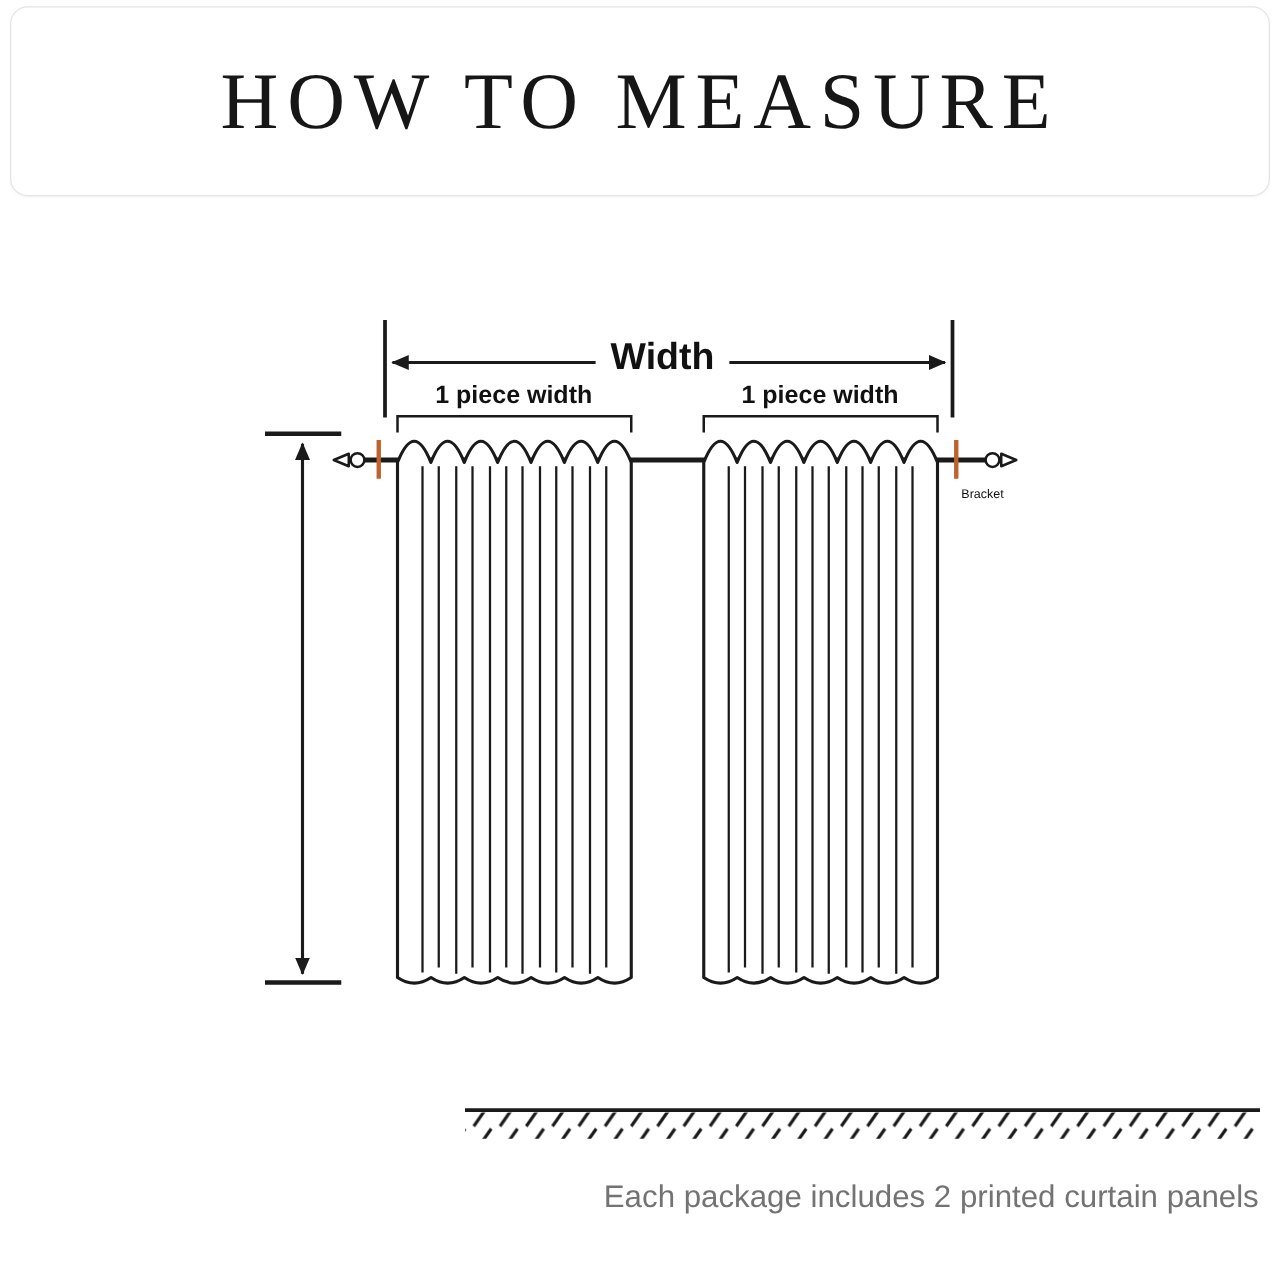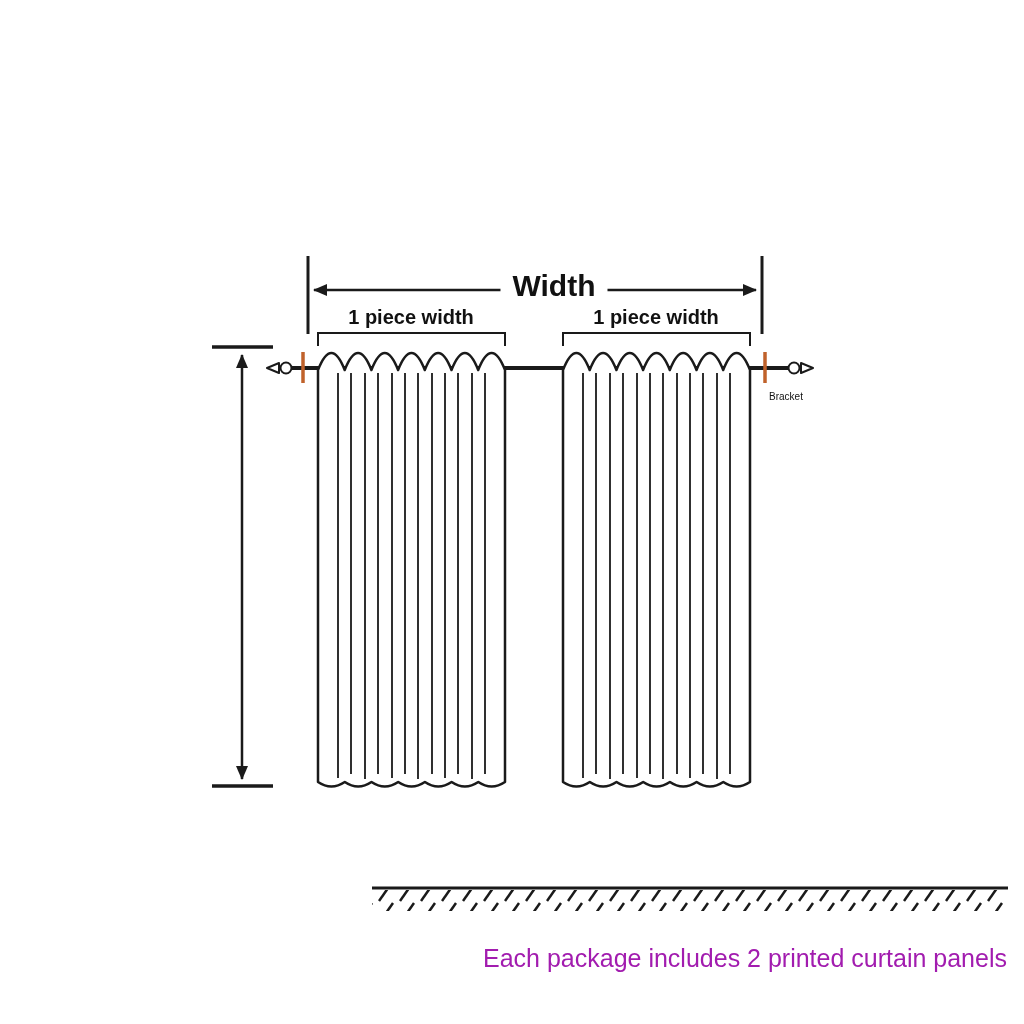--- a/index.html
+++ b/index.html
@@ -18,27 +18,30 @@
     font-size:64px;letter-spacing:0.11em;color:#161616;font-weight:400;
     white-space:nowrap;
   }
   .diagram{position:absolute;left:0;top:160px;width:1024px;height:864px;}
   .diagram svg{position:absolute;left:0;top:0;}
   .lbl{position:absolute;transform:translate(-50%,-50%);color:#111;white-space:nowrap;}
   .lbl-width{font-size:30px;font-weight:bold;background:#fff;padding:0 12px;}
   .lbl-height{font-size:30px;font-weight:bold;background:#fff;padding:4px 8px;}
   .lbl-piece{font-size:20px;font-weight:bold;}
   .lbl-bracket{font-size:10px;font-weight:400;}
-  .lbl-footer{font-size:25px;font-weight:400;color:#a21caf;}
+  .lbl-footer{font-size:25px;font-weight:400;color:#737373;}
 </style>
 </head>
 <body>
 
 <div class="page">
 
+  <div class="title-card">
+    <div class="page-title">HOW TO MEASURE</div>
+  </div>
 
   <div class="diagram">
 
     <svg width="1024" height="864" viewBox="0 160 1024 864">
       <defs>
         <marker id="arrow" markerWidth="15" markerHeight="12" refX="13" refY="6" orient="auto-start-reverse" markerUnits="userSpaceOnUse">
           <path d="M0,0 L14,6 L0,12 z" fill="#1a1a1a"></path>
         </marker>
         <pattern id="hatch" width="21" height="22" patternUnits="userSpaceOnUse">
           <line x1="1" y1="21" x2="15" y2="1" stroke="#1a1a1a" stroke-width="2.5"></line>
@@ -73,20 +76,20 @@
       <line x1="303" y1="352" x2="303" y2="383" stroke-width="3.5" stroke="#c0622b"></line>
       <line x1="765" y1="352" x2="765" y2="383" stroke-width="3.5" stroke="#c0622b"></line>
 
       <use href="#curtain-panel" x="318" y="370"></use>
       <use href="#curtain-panel" x="563" y="370"></use>
 
       <line x1="372" y1="888" x2="1008" y2="888" stroke="#1a1a1a" stroke-width="3"></line>
       <rect x="372" y="890" width="636" height="21" fill="url(#hatch)"></rect>
     </svg>
 
-    <div class="lbl lbl-width" style="left:554px;top:126px;">Width</div>
+    <div class="lbl lbl-width" style="left:530px;top:126px;">Width</div>
     <div class="lbl lbl-piece" style="left:411px;top:157px;">1 piece width</div>
     <div class="lbl lbl-piece" style="left:656px;top:157px;">1 piece width</div>
     <div class="lbl lbl-bracket" style="left:786px;top:236px;">Bracket</div>
     <div class="lbl lbl-footer" style="left:745px;top:798px;">Each package includes 2 printed curtain panels</div>
   </div>
 
 </div>
 
 </body></html>

